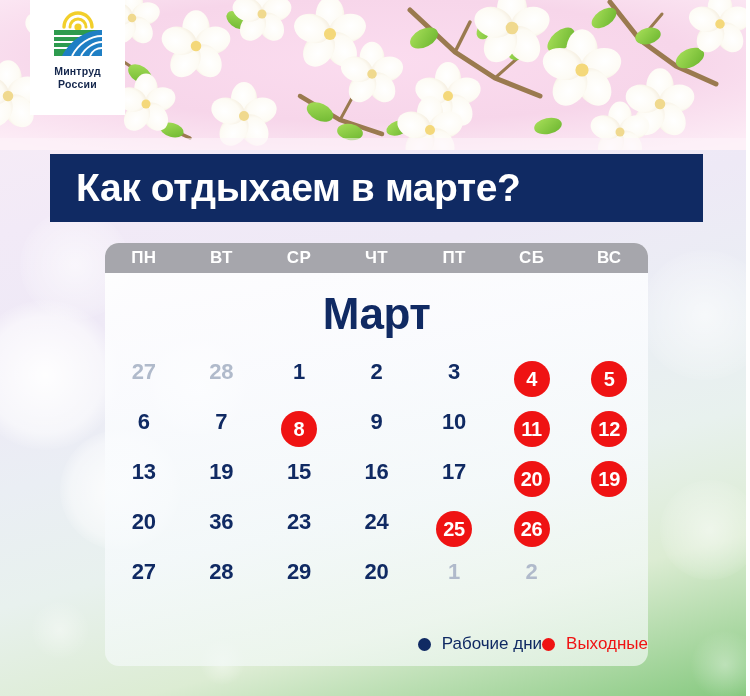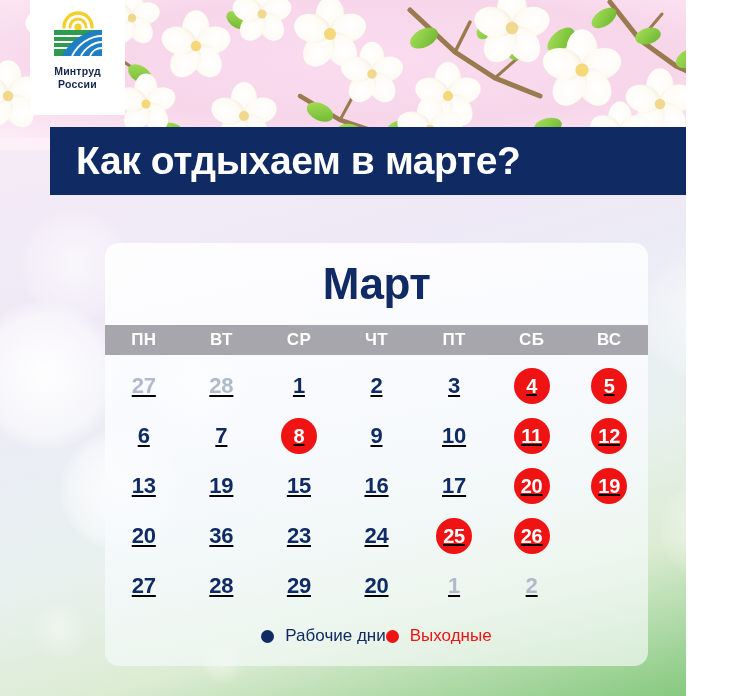--- a/index.html
+++ b/index.html
@@ -4,21 +4,21 @@
 <style>
   * { box-sizing: border-box; margin: 0; padding: 0; }
   html, body {
     width: 750px; height: 696px;
     overflow: hidden;
     font-family: "Liberation Sans", sans-serif;
   }
 
   #poster {
     position: relative;
-    width: 686px; height: 696px;
+    width: 746px; height: 696px;
     overflow: hidden;
     background: linear-gradient(165deg,
         #fbeef6 0%,
         #f7ecf6 12%,
         #f2eaf7 26%,
         #eee9f6 40%,
         #eaeef4 55%,
         #e8f1ee 68%,
         #dcecd3 82%,
         #86c97f 100%);
@@ -63,21 +63,21 @@
   }
   #logo-mark { width: 56px; height: 50px; }
   #logo-text {
     margin-top: 5px; text-align: center;
     font-size: 10.5px; font-weight: bold; line-height: 1.25;
     color: #15274d; letter-spacing: .2px;
   }
 
   
   #title-banner {
-    position: absolute; left: 50px; top: 127px;
+    position: absolute; left: 50px; top: 154px;
     width: 653px; height: 68px;
     background: #102a63;
     display: flex; align-items: center;
   }
   #title-text {
     color: #ffffff;
     font-size: 39px;
     font-weight: bold;
     letter-spacing: -0.4px;
     padding-left: 26px;
@@ -118,45 +118,44 @@
     letter-spacing: .3px;
   }
 
   #weeks { padding: 6px 0 0 0; }
   .week {
     display: grid;
     grid-template-columns: repeat(7, 1fr);
     height: 50px;
   }
   .cell {
-    display: flex; align-items: center; justify-content: center;
+    display: flex; justify-content: center;
     position: relative;
-    text-decoration: underline;
   }
   .num {
     font-size: 22px; font-weight: bold;
     letter-spacing: -0.2px;
     line-height: 1;
   }
   .work .num   { color: #102a63; }
   .muted .num  { color: #b0bacb; }
   .off .num {
     color: #ffffff;
     width: 36px; height: 36px;
     border-radius: 50%;
     background: #ef1313;
     display: flex; align-items: center; justify-content: center;
     font-size: 20px;
   }
 
   
   #legend {
-    position: absolute; left: 0; bottom: 20px;
+    position: absolute; left: 0; bottom: 12px;
     width: 543px;
-    display: flex; align-items: center; justify-content: center;
+    display: flex; align-items: center; justify-content: flex-end;
   }
   .leg { display: flex; align-items: center; gap: 11px; }
   .dot { width: 13px; height: 13px; border-radius: 50%; }
   .leg-label { font-size: 17px; font-weight: normal; }
   .leg-work .dot { background: #102a63; }
   .leg-work .leg-label { color: #102a63; }
   .leg-off .dot { background: #ef1313; }
   .leg-off .leg-label { color: #ef1313; }
 </style>
 </head>
@@ -417,31 +416,31 @@
       <div>Минтруд</div>
       <div>России</div>
     </div>
   </div>
 
   <div id="title-banner">
     <div id="title-text">Как отдыхаем в марте?</div>
   </div>
 
   <div id="cal-card">
-    <div id="cal-title">Март</div>
-
     <div id="weekday-row">
         <div class="wd">ПН</div>
         <div class="wd">ВТ</div>
         <div class="wd">СР</div>
         <div class="wd">ЧТ</div>
         <div class="wd">ПТ</div>
         <div class="wd">СБ</div>
         <div class="wd">ВС</div>
       </div>
+
+    <div id="cal-title">Март</div>
 
     <div id="weeks">
         <div class="week">
           <div class="cell muted">
             <span class="num">27</span>
           </div>
           <div class="cell muted">
             <span class="num">28</span>
           </div>
           <div class="cell work">

